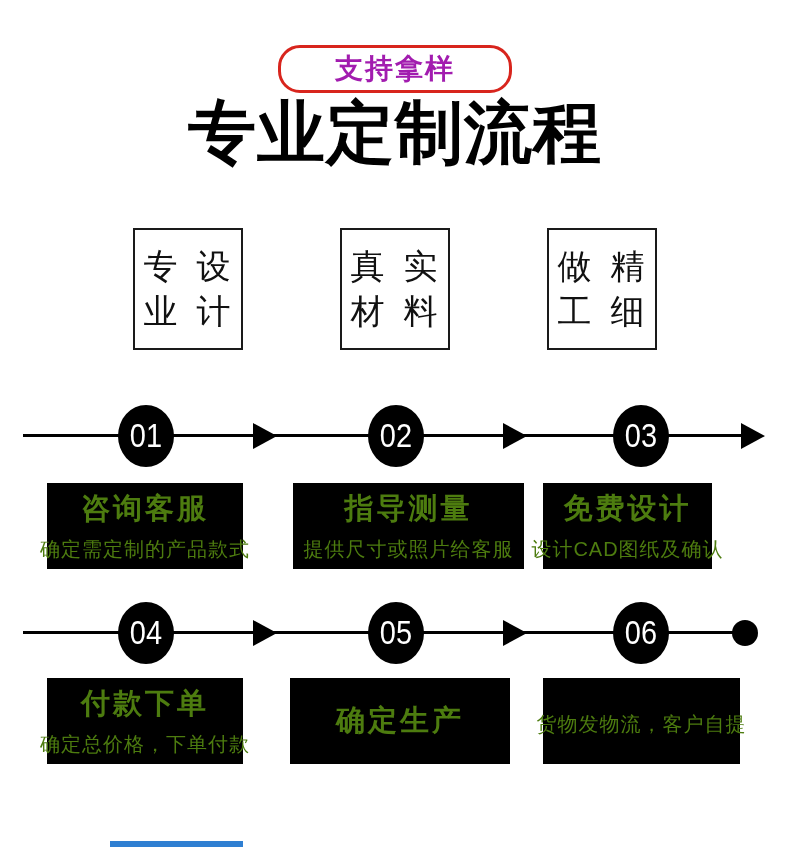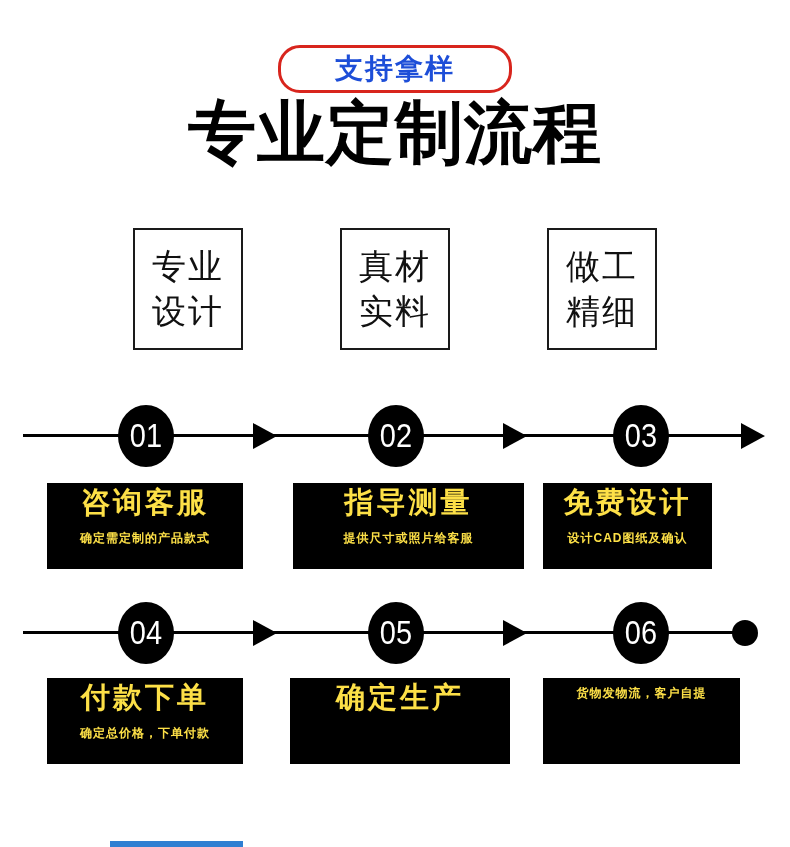--- a/index.html
+++ b/index.html
@@ -27,21 +27,21 @@
     letter-spacing:1px;
   }
   
   .features{
     position:absolute;top:228px;left:0;width:100%;
     display:flex;justify-content:center;gap:97px;
   }
   .feature{
     width:106px;height:118px;
     border:2px solid #1a1a1a;
-    display:flex;flex-direction:column;align-items:center;justify-content:center;
+    display:flex;align-items:center;justify-content:center;
     font-size:34px;line-height:1.32;color:#111;
     font-weight:500;letter-spacing:2px;text-align:center;
   }
   
   .timeline{position:absolute;left:0;width:718px;height:62px;}
   .tl-line{position:absolute;top:29px;height:3px;background:#000;}
   .tl-circle{
     position:absolute;top:0;width:56px;height:62px;
     background:#000;border-radius:50%;
     display:flex;align-items:center;justify-content:center;
@@ -56,37 +56,37 @@
     border-bottom:13px solid transparent;
     border-left:24px solid #000;
   }
   .tl-dot{
     position:absolute;top:18px;width:26px;height:26px;
     background:#000;border-radius:50%;
   }
   
   .steprow{position:absolute;left:0;width:790px;height:88px;}
   .stepbox{
-    position:absolute;top:0;height:86px;background:#000;color:#fde047;
-    display:flex;flex-direction:column;align-items:center;
+    position:absolute;top:0;height:86px;background:#000;color:#4d7c0f;
+    display:flex;flex-direction:column;align-items:center;justify-content:center;
     text-align:center;
   }
   .stepbox-title{font-size:29px;font-weight:700;letter-spacing:3px;}
-  .stepbox-desc{font-size:12px;font-weight:700;letter-spacing:1px;margin-top:7px;white-space:nowrap;}
+  .stepbox-desc{font-size:20px;font-weight:400;letter-spacing:1px;margin-top:7px;white-space:nowrap;}
   
   .accent-bar{
     position:absolute;top:841px;left:110px;width:133px;height:6px;
   }
 </style>
 </head>
 <body>
 
 <div class="page">
 
-  <div class="badge" style="border-color: rgb(216, 37, 29); color: #1d4ed8;">支持拿样</div>
+  <div class="badge" style="border-color: rgb(216, 37, 29); color: #a21caf;">支持拿样</div>
 
   <h1 class="title">专业定制流程</h1>
 
   <div class="features">
     <div class="feature">
       <div>专业</div>
       <div>设计</div>
     </div>
     <div class="feature">
       <div>真材</div>

